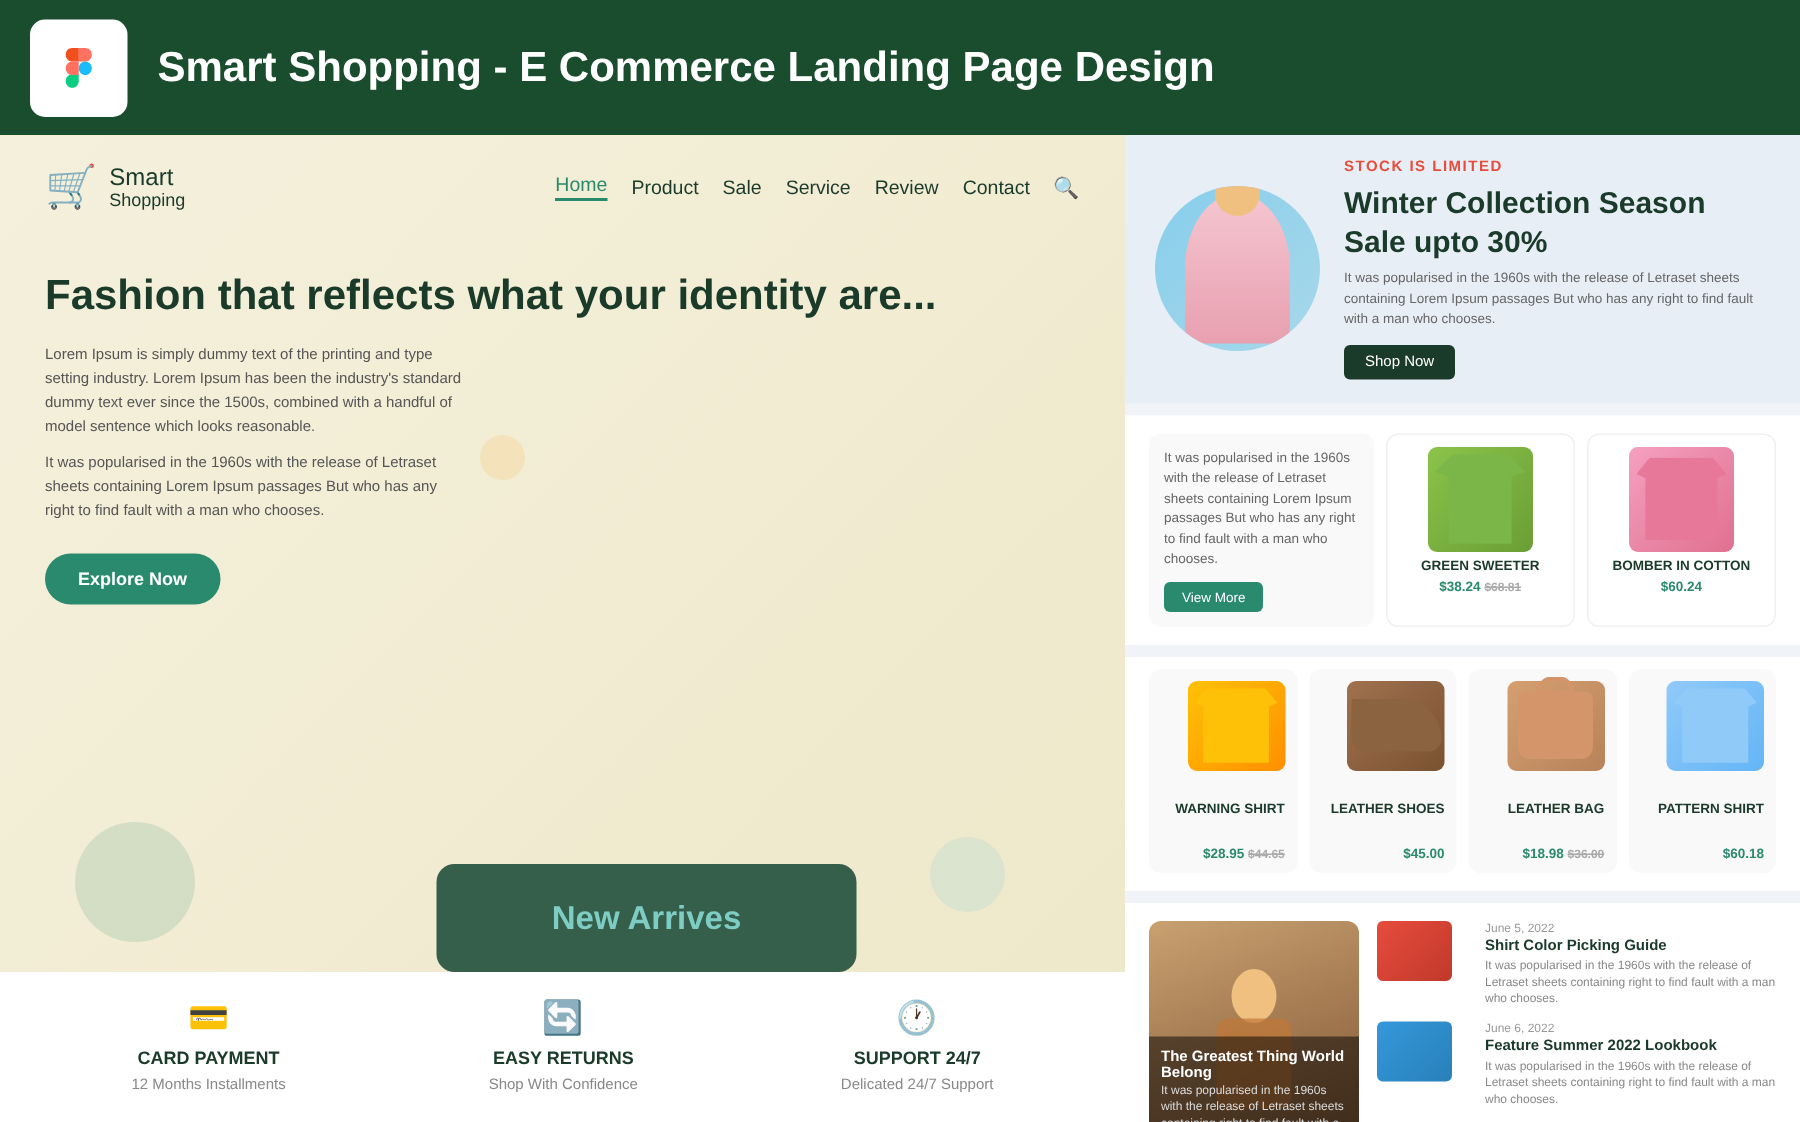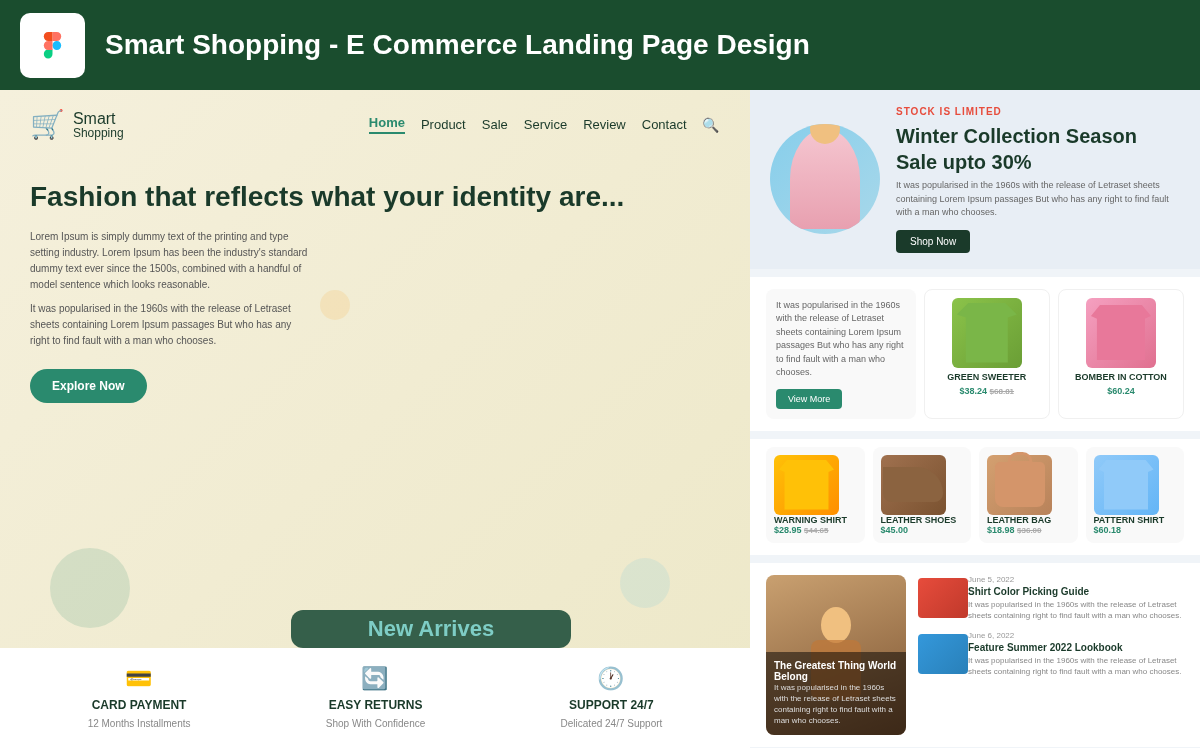--- a/index.html
+++ b/index.html
@@ -70,21 +70,21 @@
     }
     .logo-icon {
       color: #2a8a6e;
       font-size: 28px;
     }
     .logo-text { line-height: 1; }
     .logo-smart { font-size: 16px; font-weight: 400; color: #1a3a2a; }
     .logo-shopping { font-size: 12px; color: #1a3a2a; }
     .nav-links { display: flex; gap: 16px; align-items: center; }
     .nav-link { font-size: 13px; color: #1a3a2a; text-decoration: none; cursor: pointer; }
-    .nav-link.active { color: #2a8a6e; font-weight: 700; border-bottom: 2px solid #2a8a6e; padding-bottom: 2px; }
+    .nav-link.active { color: #2a8a6e; font-weight: 400; border-bottom: 2px solid #2a8a6e; padding-bottom: 2px; }
     .search-icon-nav { color: #1a3a2a; font-size: 14px; cursor: pointer; }
 
     
     .hero {
       padding: 10px 30px 0;
       display: flex;
       position: relative;
     }
     .hero-text { flex: 1; padding-top: 10px; z-index: 2; }
     .hero-heading {
@@ -175,21 +175,21 @@
     }
 
     
     .new-arrives-banner {
       position: absolute;
       bottom: 100px;
       left: 50%;
       transform: translateX(-30%);
       background: rgba(20, 70, 50, 0.85);
       color: #7ecdc5;
-      padding: 6px 40px;
+      padding: 23px 40px;
       border-radius: 12px;
       font-size: 22px;
       font-weight: 700;
       text-align: center;
       width: 280px;
     }
 
     
     .features {
       position: absolute;
@@ -413,22 +413,22 @@
       background: white;
       margin-bottom: 8px;
     }
     .product-card-sm {
       flex: 1;
       background: #f9f9f9;
       border-radius: 8px;
       padding: 8px;
       display: flex;
       flex-direction: column;
-      align-items: flex-start;
-      gap: 0;
+      align-items: flex-end;
+      gap: 20px;
     }
     .product-img-sm {
       width: 65px;
       height: 60px;
       border-radius: 6px;
       display: flex;
       align-items: center;
       justify-content: center;
       font-size: 24px;
     }
@@ -475,23 +475,23 @@
     }
     .whats-new-content { flex: 1; }
     .whats-new-heading {
       font-size: 18px;
       font-weight: 800;
       color: #1a3a2a;
       margin-bottom: 10px;
     }
     .news-item {
       display: flex;
-      gap: 0;
+      gap: 22px;
       margin-bottom: 10px;
-      align-items: center;
+      align-items: flex-start;
     }
     .news-thumb {
       width: 50px;
       height: 40px;
       border-radius: 4px;
       flex-shrink: 0;
     }
     .news-thumb.shirt { background: linear-gradient(135deg, #e74c3c, #c0392b); }
     .news-thumb.lookbook { background: linear-gradient(135deg, #3498db, #2980b9); }
     .news-info { flex: 1; }

